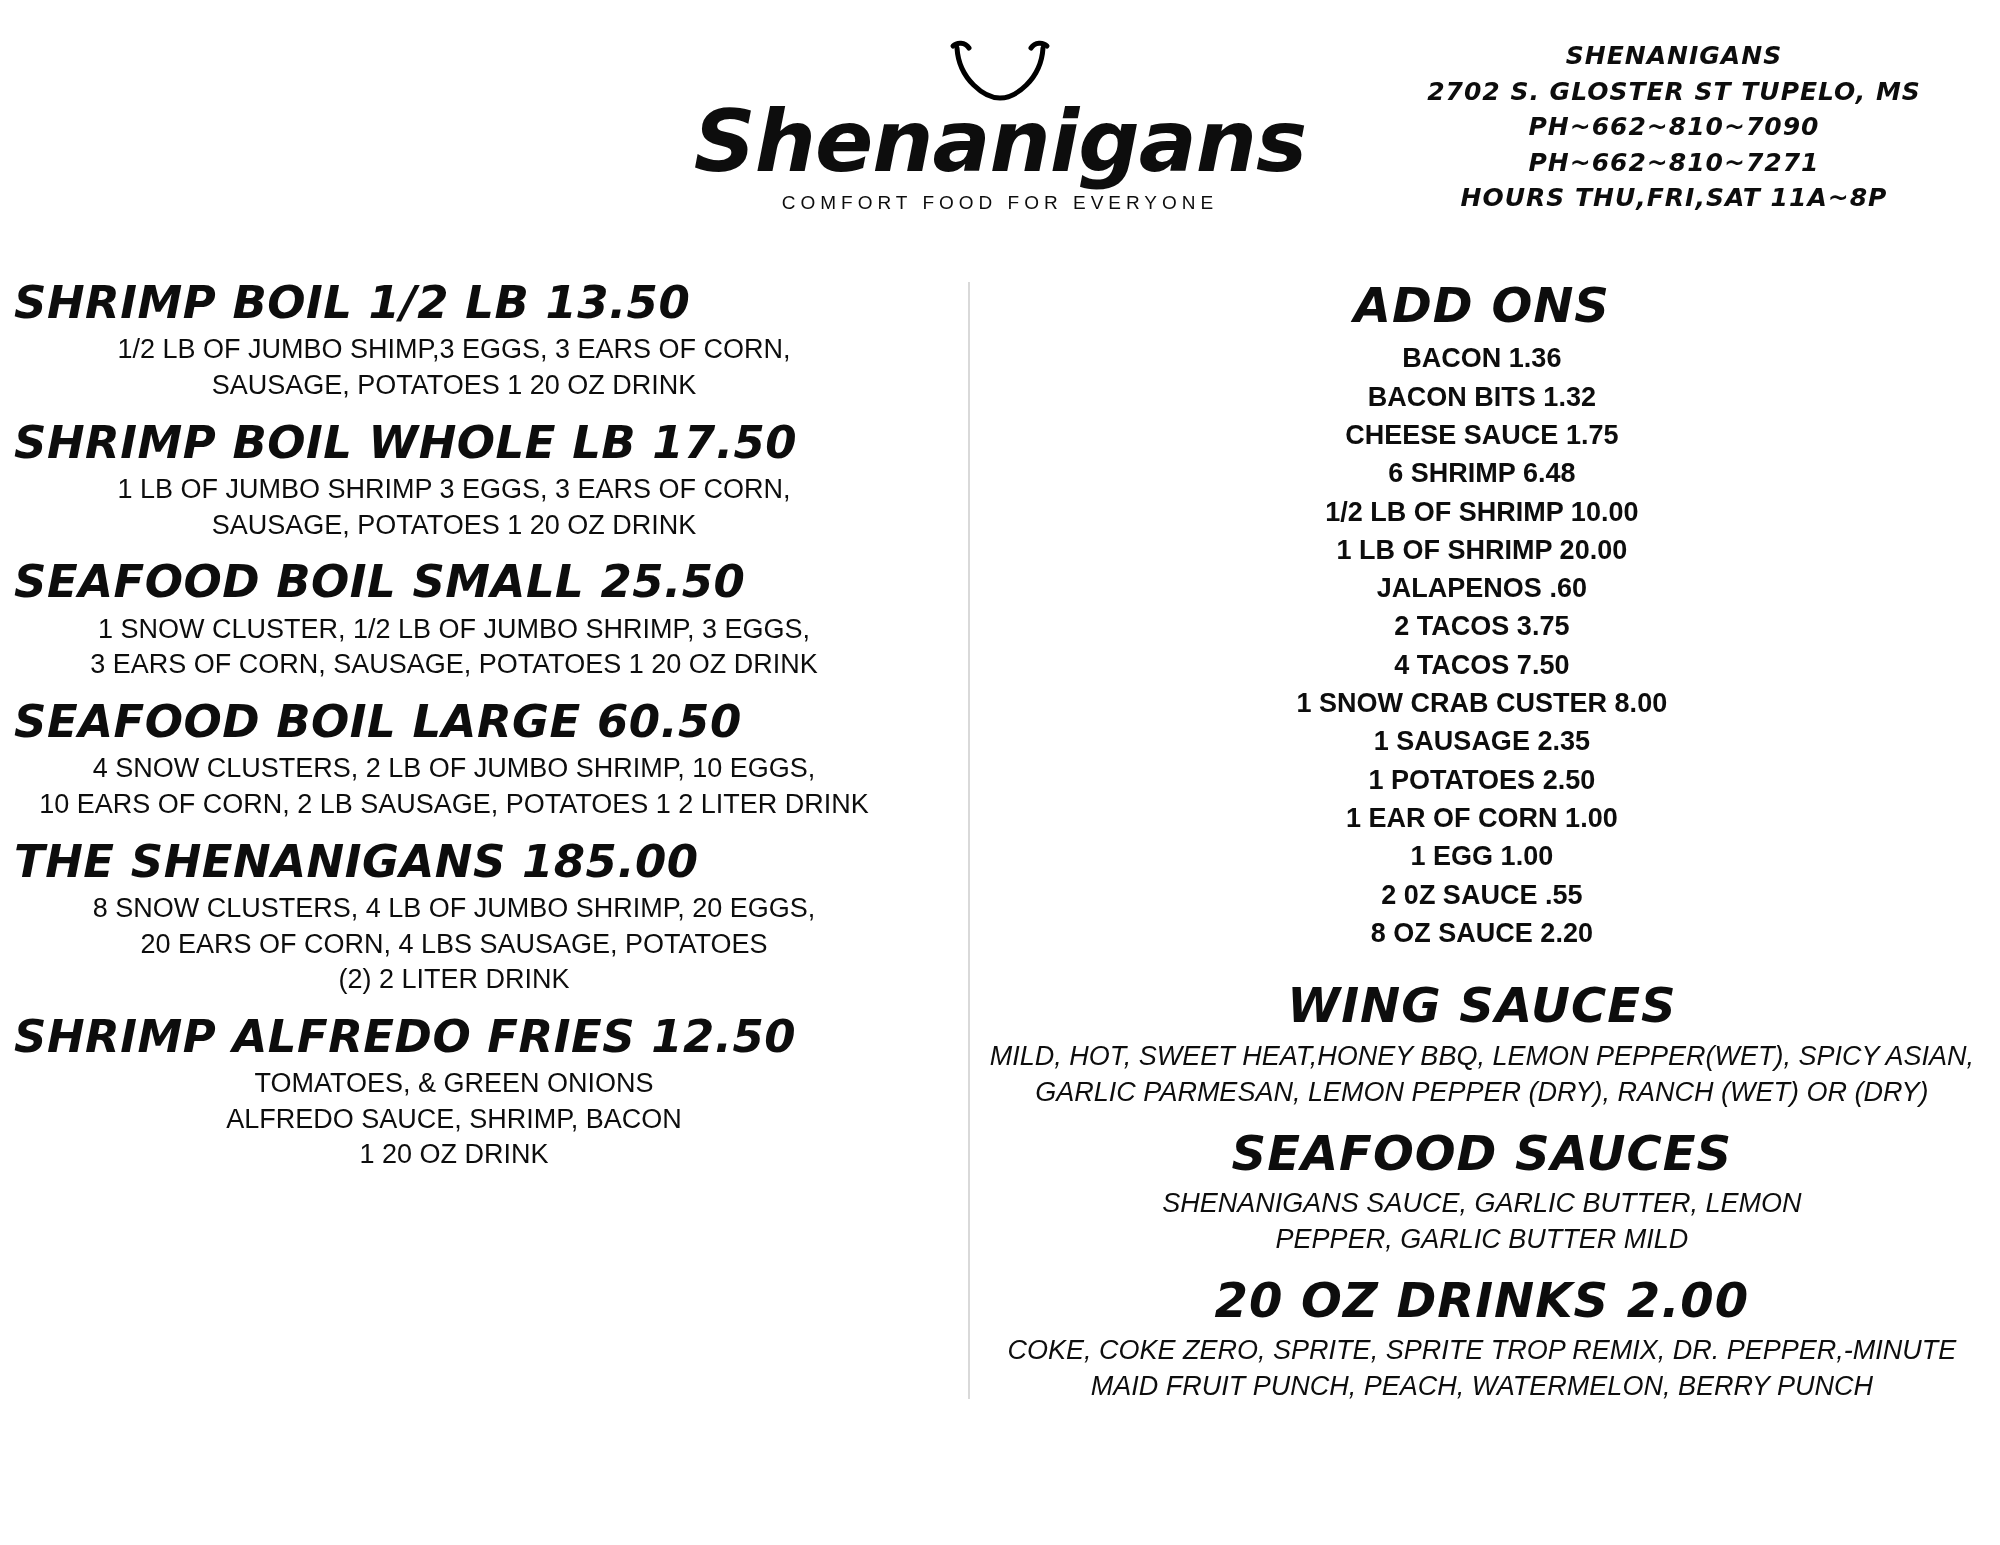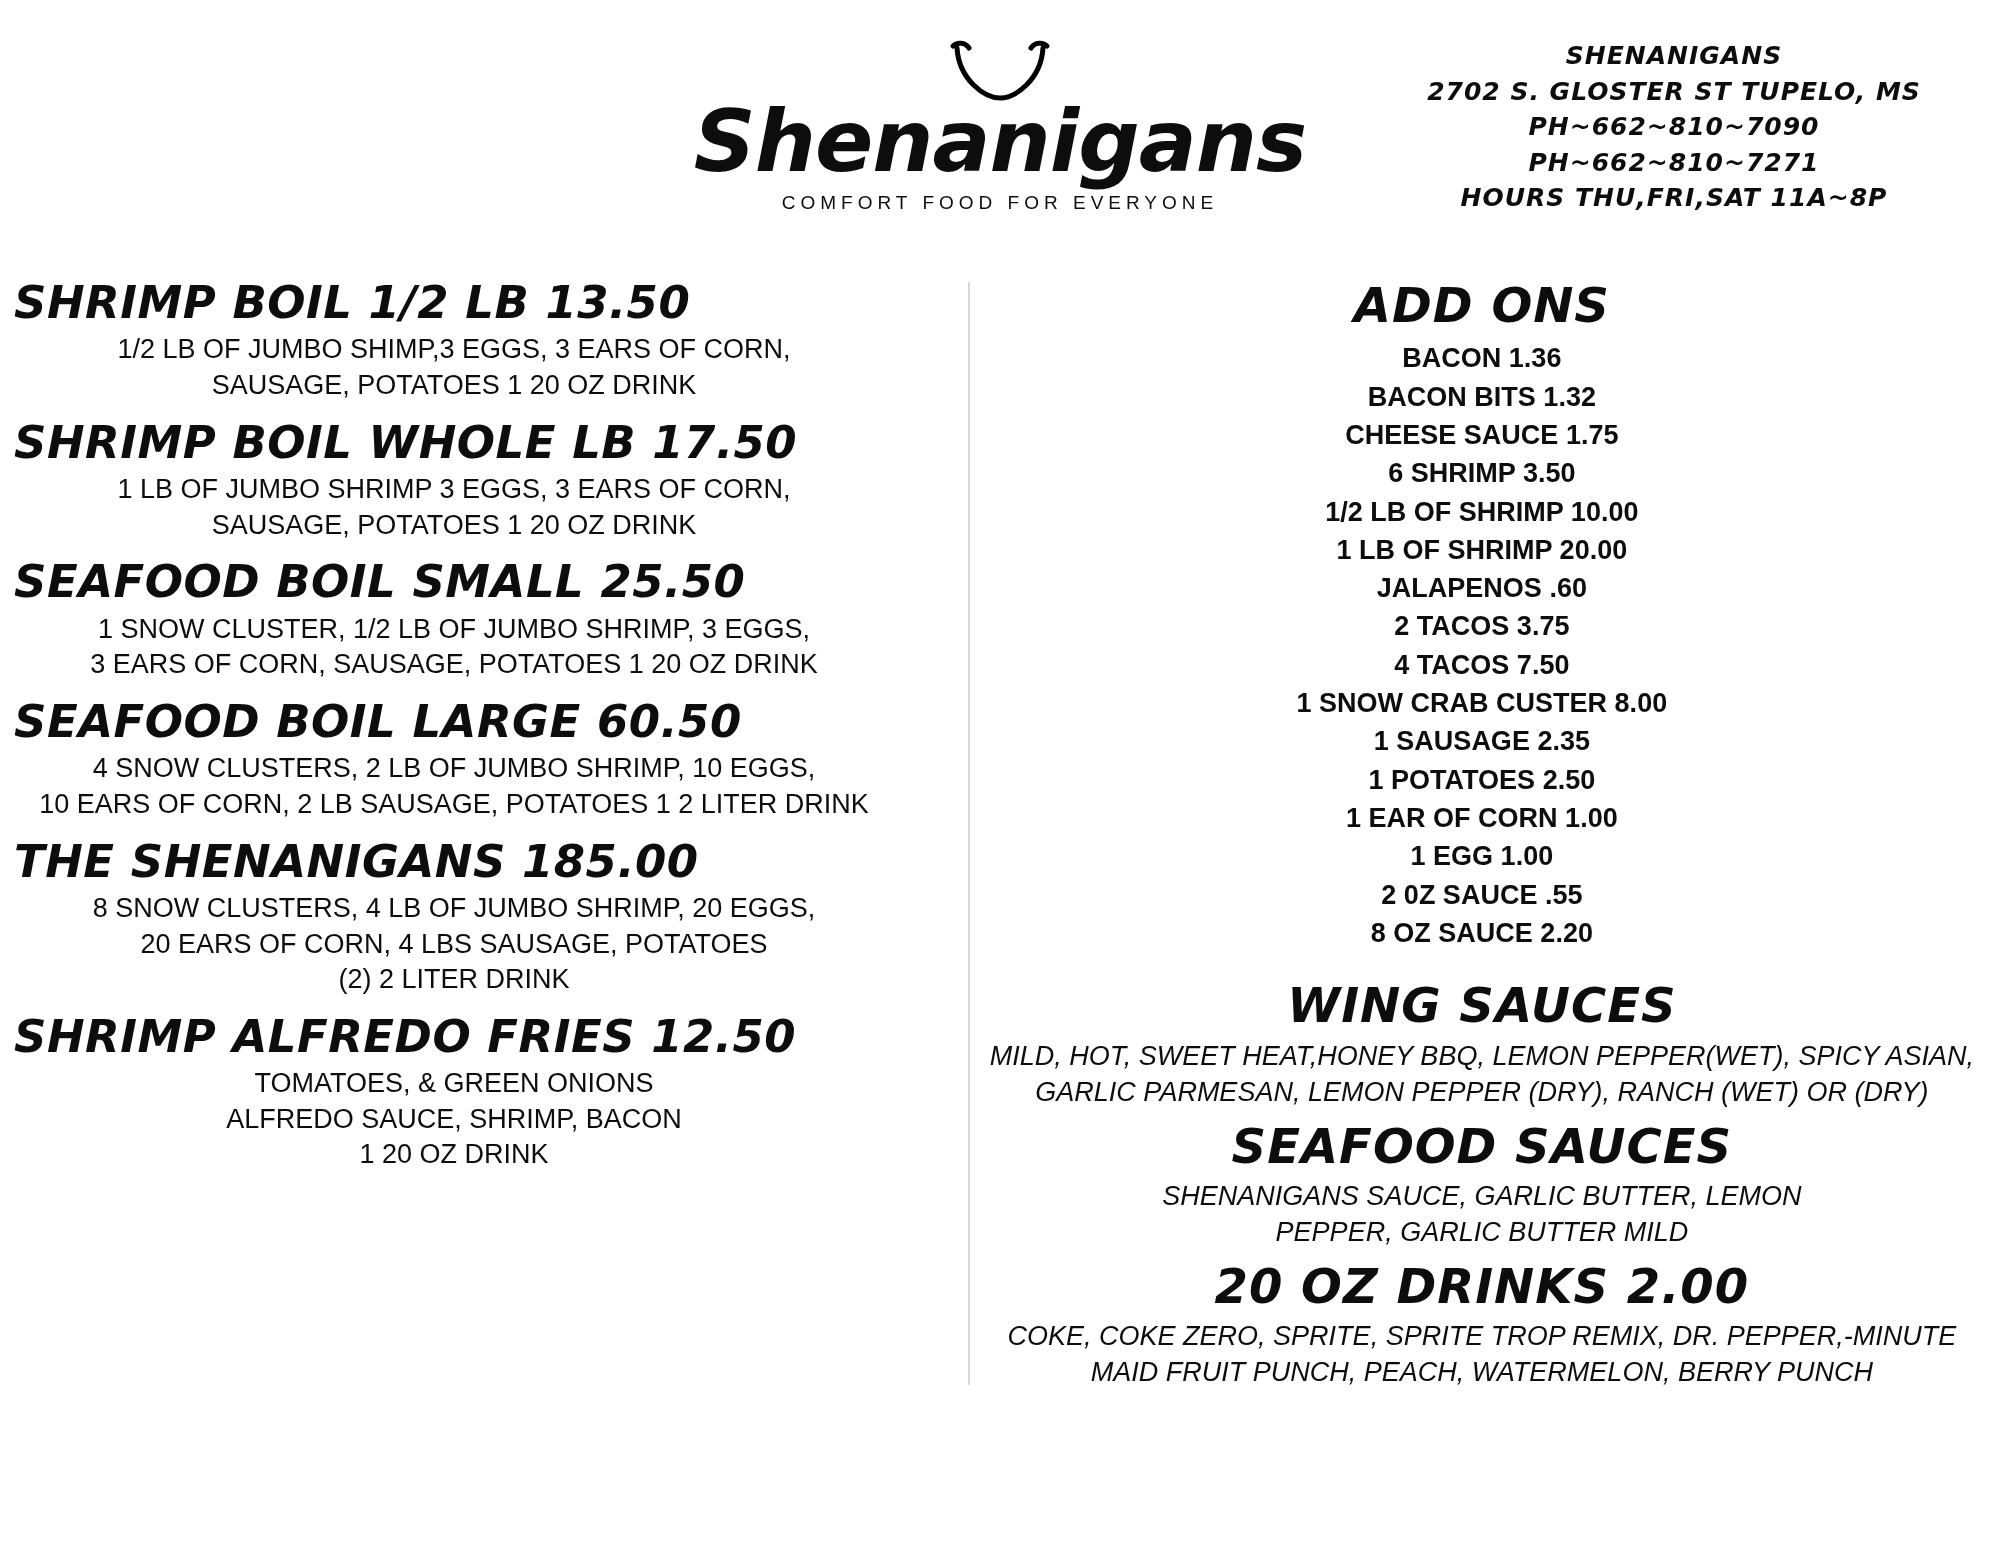--- a/index.html
+++ b/index.html
@@ -130,21 +130,21 @@
 
   .section-block { margin-top: 26px; }
   .section-body {
     text-align: center;
     font-size: 27px;
     line-height: 1.35;
     margin-top: 4px;
   }
   .section-body div { white-space: nowrap; font-style: italic; }
 
-  .tight { margin-top: 8px; }
+  .tight { margin-top: 15px; }
 </style>
 </head>
 <body>
 
 <div class="header">
 
   <div class="brand">
     <svg class="brand-mark" viewBox="0 0 110 62">
       <path d="M12 8 C14 40, 40 58, 55 58 C70 58, 96 40, 98 8" fill="none" stroke="#000" stroke-width="5" stroke-linecap="round"></path>
       <path d="M8 6 C12 2, 20 2, 24 8" fill="none" stroke="#000" stroke-width="5" stroke-linecap="round"></path>
@@ -224,21 +224,21 @@
   <div class="col-divider"></div>
 
   <div class="col-right">
 
     <div>
       <div class="section-title">ADD ONS</div>
       <div class="addons-list">
         <div>BACON 1.36</div>
         <div>BACON BITS 1.32</div>
         <div>CHEESE SAUCE 1.75</div>
-        <div>6 SHRIMP 3.50</div>
+        <div>6 SHRIMP 6.48</div>
         <div>1/2 LB OF SHRIMP 10.00</div>
         <div>1 LB OF SHRIMP 20.00</div>
         <div>JALAPENOS .60</div>
         <div>2 TACOS 3.75</div>
         <div>4 TACOS 7.50</div>
         <div>1 SNOW CRAB CUSTER 8.00</div>
         <div>1 SAUSAGE 2.35</div>
         <div>1 POTATOES 2.50</div>
         <div>1 EAR OF CORN 1.00</div>
         <div>1 EGG 1.00</div>

